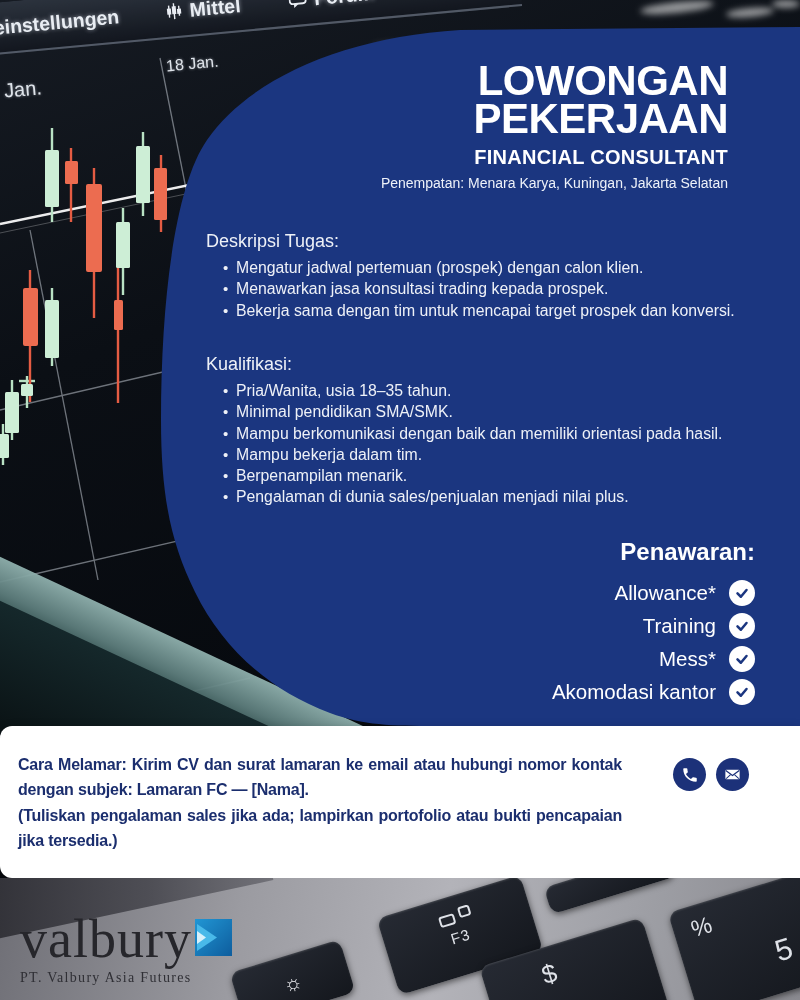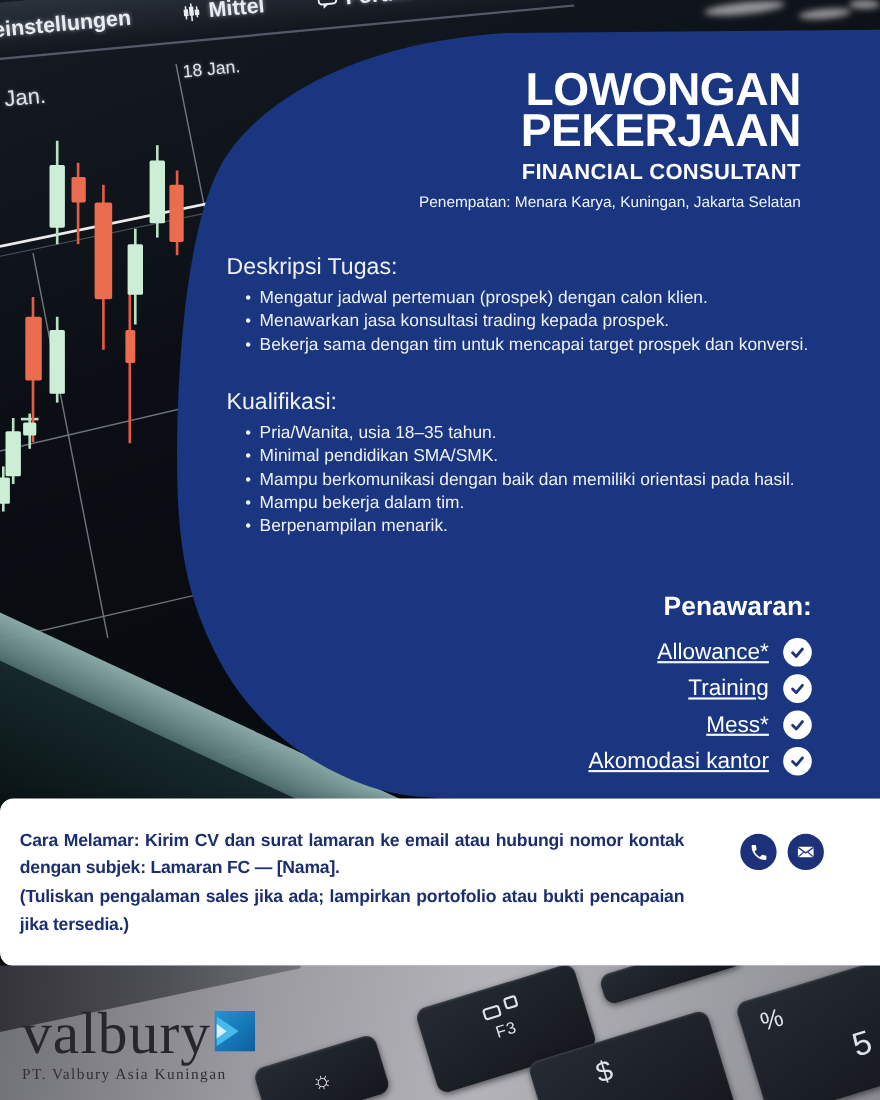--- a/index.html
+++ b/index.html
@@ -47,28 +47,28 @@
   
   .blob-text{color:#f2f5fa;z-index:3;position:absolute;}
   .title-block{right:72px;top:62px;text-align:right;}
   .title-line{font-size:42px;line-height:38px;font-weight:800;letter-spacing:-.5px;color:#fff;}
   .subtitle{font-size:20px;font-weight:800;margin-top:8px;letter-spacing:.3px;color:#fff;}
   .placement{font-size:14px;font-weight:400;margin-top:6px;color:#eef2f9;}
 
   .section{left:206px;width:586px;}
   .tasks{top:231px;}
   .quals{top:354px;}
-  .section-heading{font-size:21px;margin-bottom:5px;color:#eef1f7;}
+  .section-heading{font-size:18px;margin-bottom:5px;color:#eef1f7;}
   ul.bullets{margin:0;padding:0 0 0 30px;list-style:none;}
   ul.bullets li{position:relative;font-size:15.8px;line-height:21.3px;color:#eef1f7;}
   ul.bullets li::before{content:"\2022";position:absolute;left:-13px;top:0;font-size:15px;}
 
-  .offers{right:62px;top:538px;text-align:right;}
+  .offers{right:45px;top:538px;text-align:right;}
   .offers-heading{font-size:24px;font-weight:600;margin-bottom:14px;color:#fff;}
-  .offer-row{display:flex;justify-content:flex-end;align-items:center;gap:13px;margin-bottom:7px;height:26px;text-decoration:underline;}
+  .offer-row{display:flex;justify-content:flex-end;align-items:center;gap:13px;margin-bottom:7px;height:26px;}
   .offer-label{font-size:20.5px;font-weight:500;color:#fff;line-height:26px;}
   .check-badge{width:26px;height:26px;border-radius:50%;background:#fff;display:flex;align-items:center;justify-content:center;flex:0 0 26px;}
 
   
   .white-band{position:absolute;left:0;top:726px;width:800px;height:152px;background:#fff;
     border-radius:12px 0 0 12px;z-index:4;box-shadow:0 5px 12px rgba(0,0,0,.35);}
   .apply-text{position:absolute;left:18px;top:26px;width:604px;color:#1b2e6e;
     font-weight:bold;font-size:16px;line-height:25.3px;text-align:justify;letter-spacing:-.2px;}
   .apply-text p{margin:0;}
   .contact-circle{position:absolute;width:33px;height:33px;border-radius:50%;background:#1c3179;
@@ -227,20 +227,21 @@
         <li><span>Pria/Wanita, usia 18–35 tahun.</span></li>
 
         <li><span>Minimal pendidikan SMA/SMK.</span></li>
 
         <li><span>Mampu berkomunikasi dengan baik dan memiliki orientasi pada hasil.</span></li>
 
         <li><span>Mampu bekerja dalam tim.</span></li>
 
         <li><span>Berpenampilan menarik.</span></li>
 
+        <li><span>Pengalaman di dunia sales/penjualan menjadi nilai plus.</span></li>
       </ul>
   </div>
 
   <div class="blob-text offers">
     <div class="offers-heading">Penawaran:</div>
     <div>
 
         <div class="offer-row">
           <span class="offer-label">Allowance*</span>
           <span class="check-badge">
@@ -328,16 +329,16 @@
           <linearGradient id="lg" x1="0" y1="0" x2="1" y2="1">
             <stop offset="0" stop-color="#2196d4"></stop>
               <stop offset="1" stop-color="#0e5d9d"></stop>
           </linearGradient>
         </defs>
         <rect x="0" y="0" width="37" height="37" fill="url(#lg)"></rect>
         <polygon points="2,5 22,18.5 2,32" fill="#49b9e9"></polygon>
         <polygon points="2,12 11,18.5 2,25" fill="#d9f1fb"></polygon>
       </svg>
     </div>
-    <div class="logo-sub">PT. Valbury Asia Kuningan</div>
+    <div class="logo-sub">PT. Valbury Asia Futures</div>
   </div>
 
 </div>
 
 </body></html>

